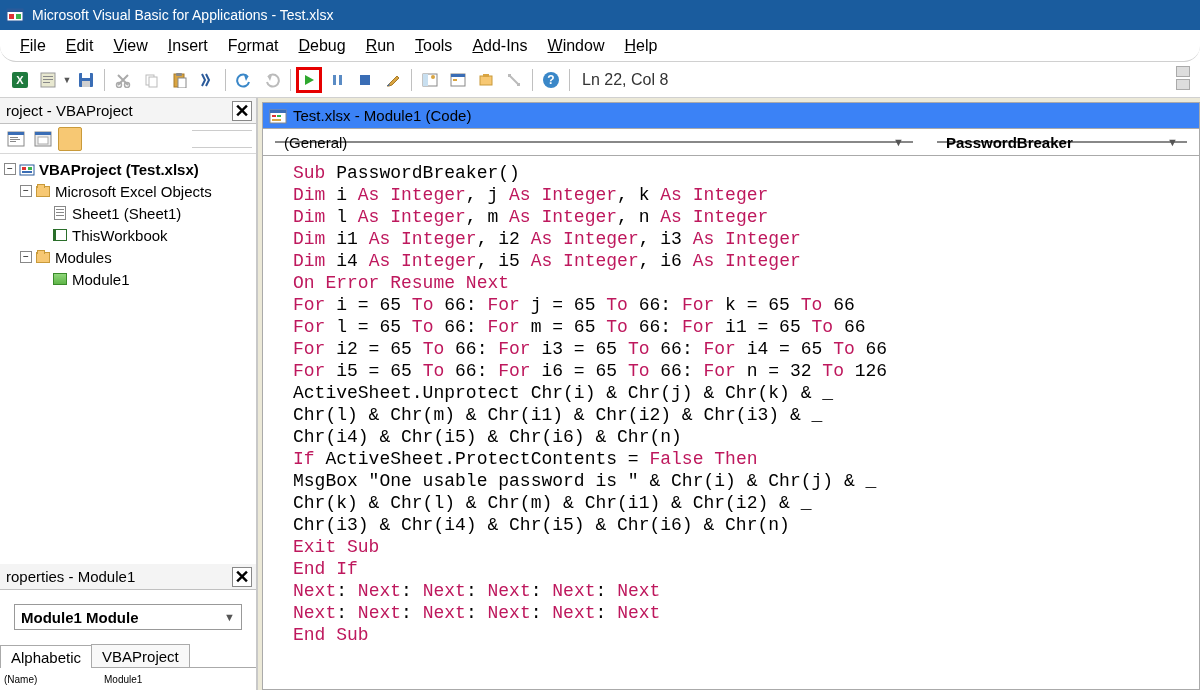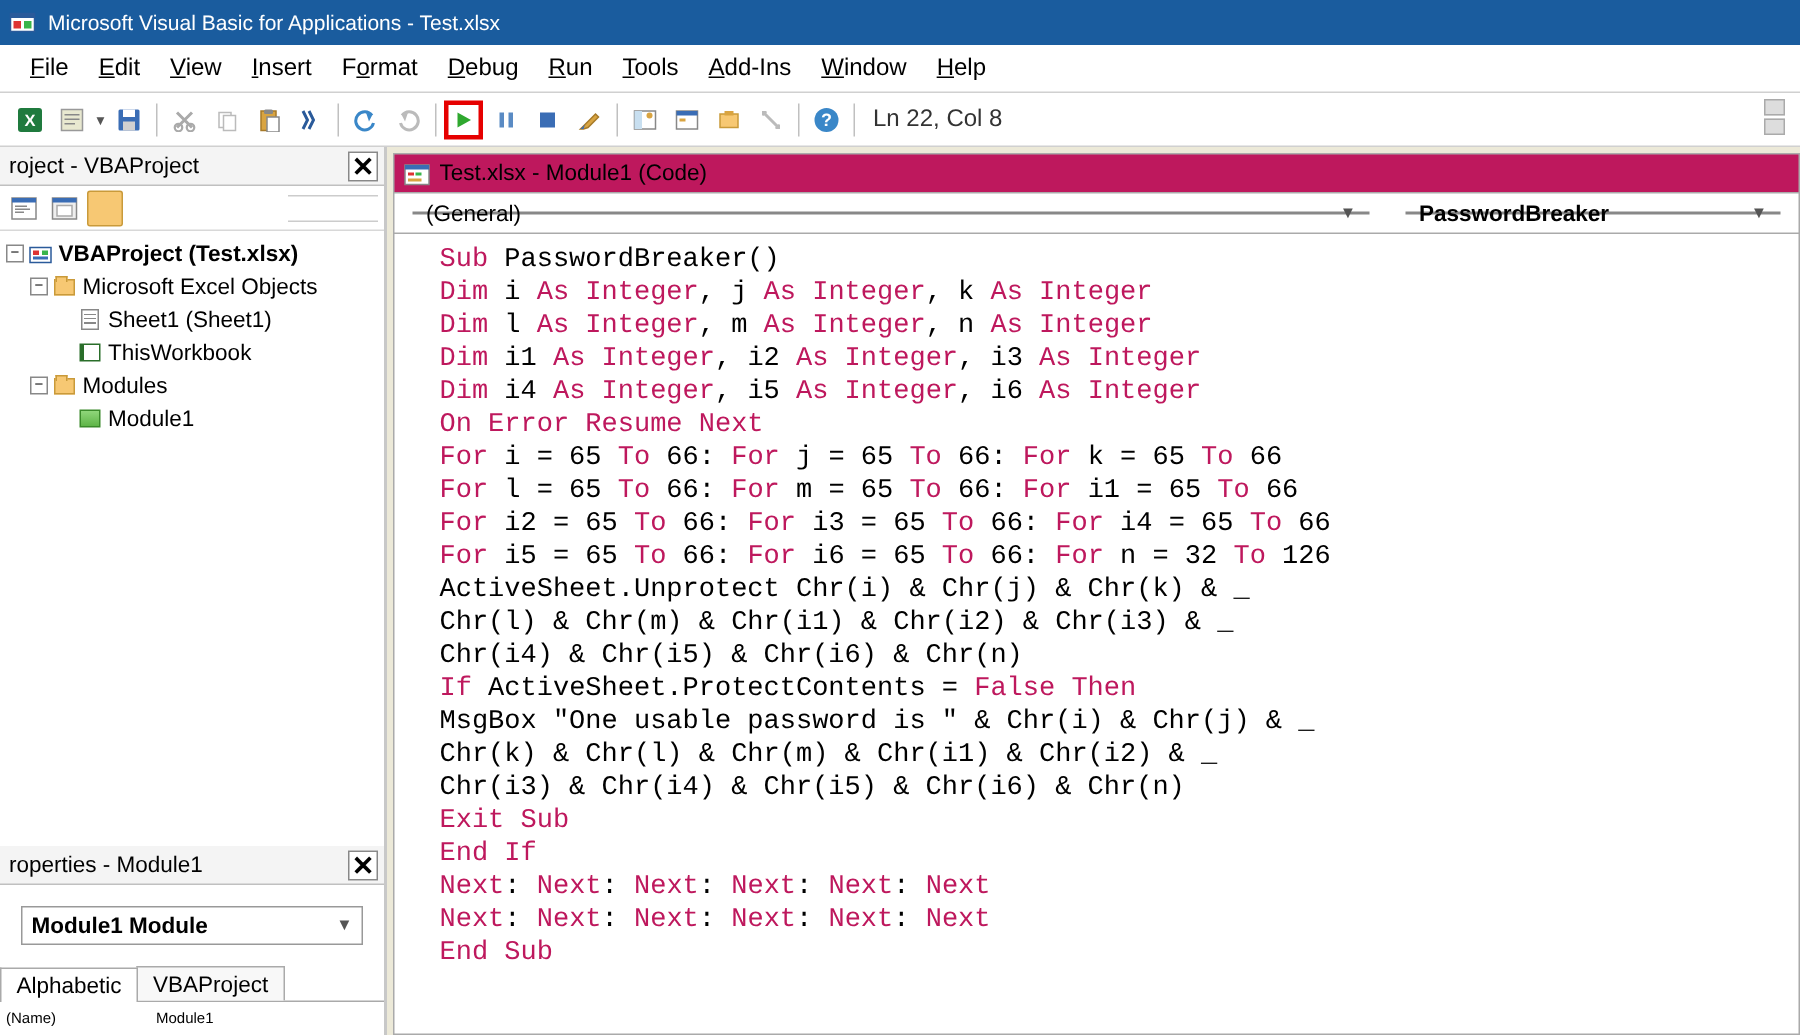--- a/index.html
+++ b/index.html
@@ -1,21 +1,21 @@
 <!DOCTYPE html>
 <html><head>
 <meta charset="utf-8">
 <style>
 * { box-sizing: border-box; margin: 0; padding: 0; }
 body { font-family: "Segoe UI", Tahoma, sans-serif; font-size: 13px; background: #fff; overflow: hidden; width: 1200px; height: 690px; }
 .titlebar { background: #1a5c9e; color: #fff; height: 30px; display: flex; align-items: center; padding: 0 6px; }
 .titlebar .app-icon { width: 18px; height: 18px; margin-right: 8px; display: flex; }
 .titlebar .app-icon svg { width: 18px; height: 18px; }
 .titlebar .title-text { font-size: 14px; }
-.menubar { height: 32px; display: flex; align-items: center; padding: 0 10px; border-bottom: 1px solid #d0d0d0; font-size: 16px; }
+.menubar { height: 32px; display: flex; align-items: center; padding: 0 10px; border-bottom: 1px solid #d0d0d0; font-size: 16px; border-radius: 16px; }
 .menubar .menu-item { padding: 6px 10px; cursor: default; }
 .menubar .menu-item u { text-decoration: underline; }
 .toolbar { height: 36px; display: flex; align-items: center; padding: 0 6px; border-bottom: 1px solid #d0d0d0; position: relative; }
 .tb-btn { width: 26px; height: 26px; display: flex; align-items: center; justify-content: center; margin: 0 1px; cursor: default; }
 .tb-sep { width: 1px; height: 22px; background: #c0c0c0; margin: 0 4px; }
 .tb-drop { width: 10px; display:flex; align-items:center; justify-content:center; font-size:9px; color:#555;}
 .tb-run { border: 3px solid #e60000; padding: 2px; }
 .tb-status { margin-left: 8px; font-size: 16px; color: #333; }
 .toolbar-end { position:absolute; right:10px; top:4px; width:14px; height:24px; display:flex; flex-direction:column; justify-content:space-between;}
 .toolbar-end div{height:11px;background:#ddd;border:1px solid #aaa;}
@@ -37,21 +37,21 @@
 .props-sel { height:26px; border:1px solid #999; margin:14px; display:flex; align-items:center; padding:0 6px; font-size:15px; justify-content:space-between;}
 .props-sel .chev { font-size:11px; color:#555;}
 .props-tabs { height:24px; display:flex; border-bottom:1px solid #aaa; font-size:15px;}
 .props-tab { padding:3px 10px 0; border:1px solid #aaa; border-bottom:none; background:#f8f8f8; margin-right:-1px;}
 .props-tab.active { background:#fff; position:relative; top:1px;}
 .props-grid { }
 .props-grid-row { display:flex; height:22px; align-items:center; font-size:10px;}
 .props-grid-row .pname { width:100px; padding-left:4px;}
 .props-grid-row .pval { flex:1; padding-left:4px;}
 .rightcol { flex:1; display:flex; flex-direction:column; background:#ece9d8; padding:4px 0 0 4px;}
-.code-title { height:26px; display:flex; align-items:center; padding:0 6px; background:#be185d; border:1px solid #aaa; border-bottom:none; font-size:15px;}
+.code-title { height:26px; display:flex; align-items:center; padding:0 6px; background:#3b82f6; border:1px solid #aaa; border-bottom:none; font-size:15px;}
 .code-title .ct-icon { width:18px; height:18px; margin-right:6px; display:flex;}
 .dropdown-row { height:28px; display:flex; background:#fff; border:1px solid #aaa; }
 .dd { flex:1; border:1px solid #888; margin:12px; display:flex; align-items:center; justify-content:space-between; padding:0 8px; font-size:15px; background:#fff;}
 .dd .chev{font-size:11px; color:#555;}
 .dd.right { flex: 0 0 250px; font-weight:600;gap:12px;}
 .code-area { flex:1; background:#fff; border:1px solid #aaa; border-top:none; padding:6px 8px 6px 30px; font-family: "Courier New", monospace; font-size: 18px; line-height: 22px; overflow:hidden; white-space:pre;}
 .kw { color:#be185d; }
 .folder-ico{display:inline-block;width:14px;height:11px;background:#f7c873;border:1px solid #c99a3a;position:relative;}
 .folder-ico:before{content:"";position:absolute;top:-3px;left:0;width:6px;height:3px;background:#f7c873;border:1px solid #c99a3a;border-bottom:none;}
 .mod-ico{display:inline-block;width:14px;height:12px;background:linear-gradient(#8fd67a,#5fb548);border:1px solid #3a8a2a;position:relative;}

